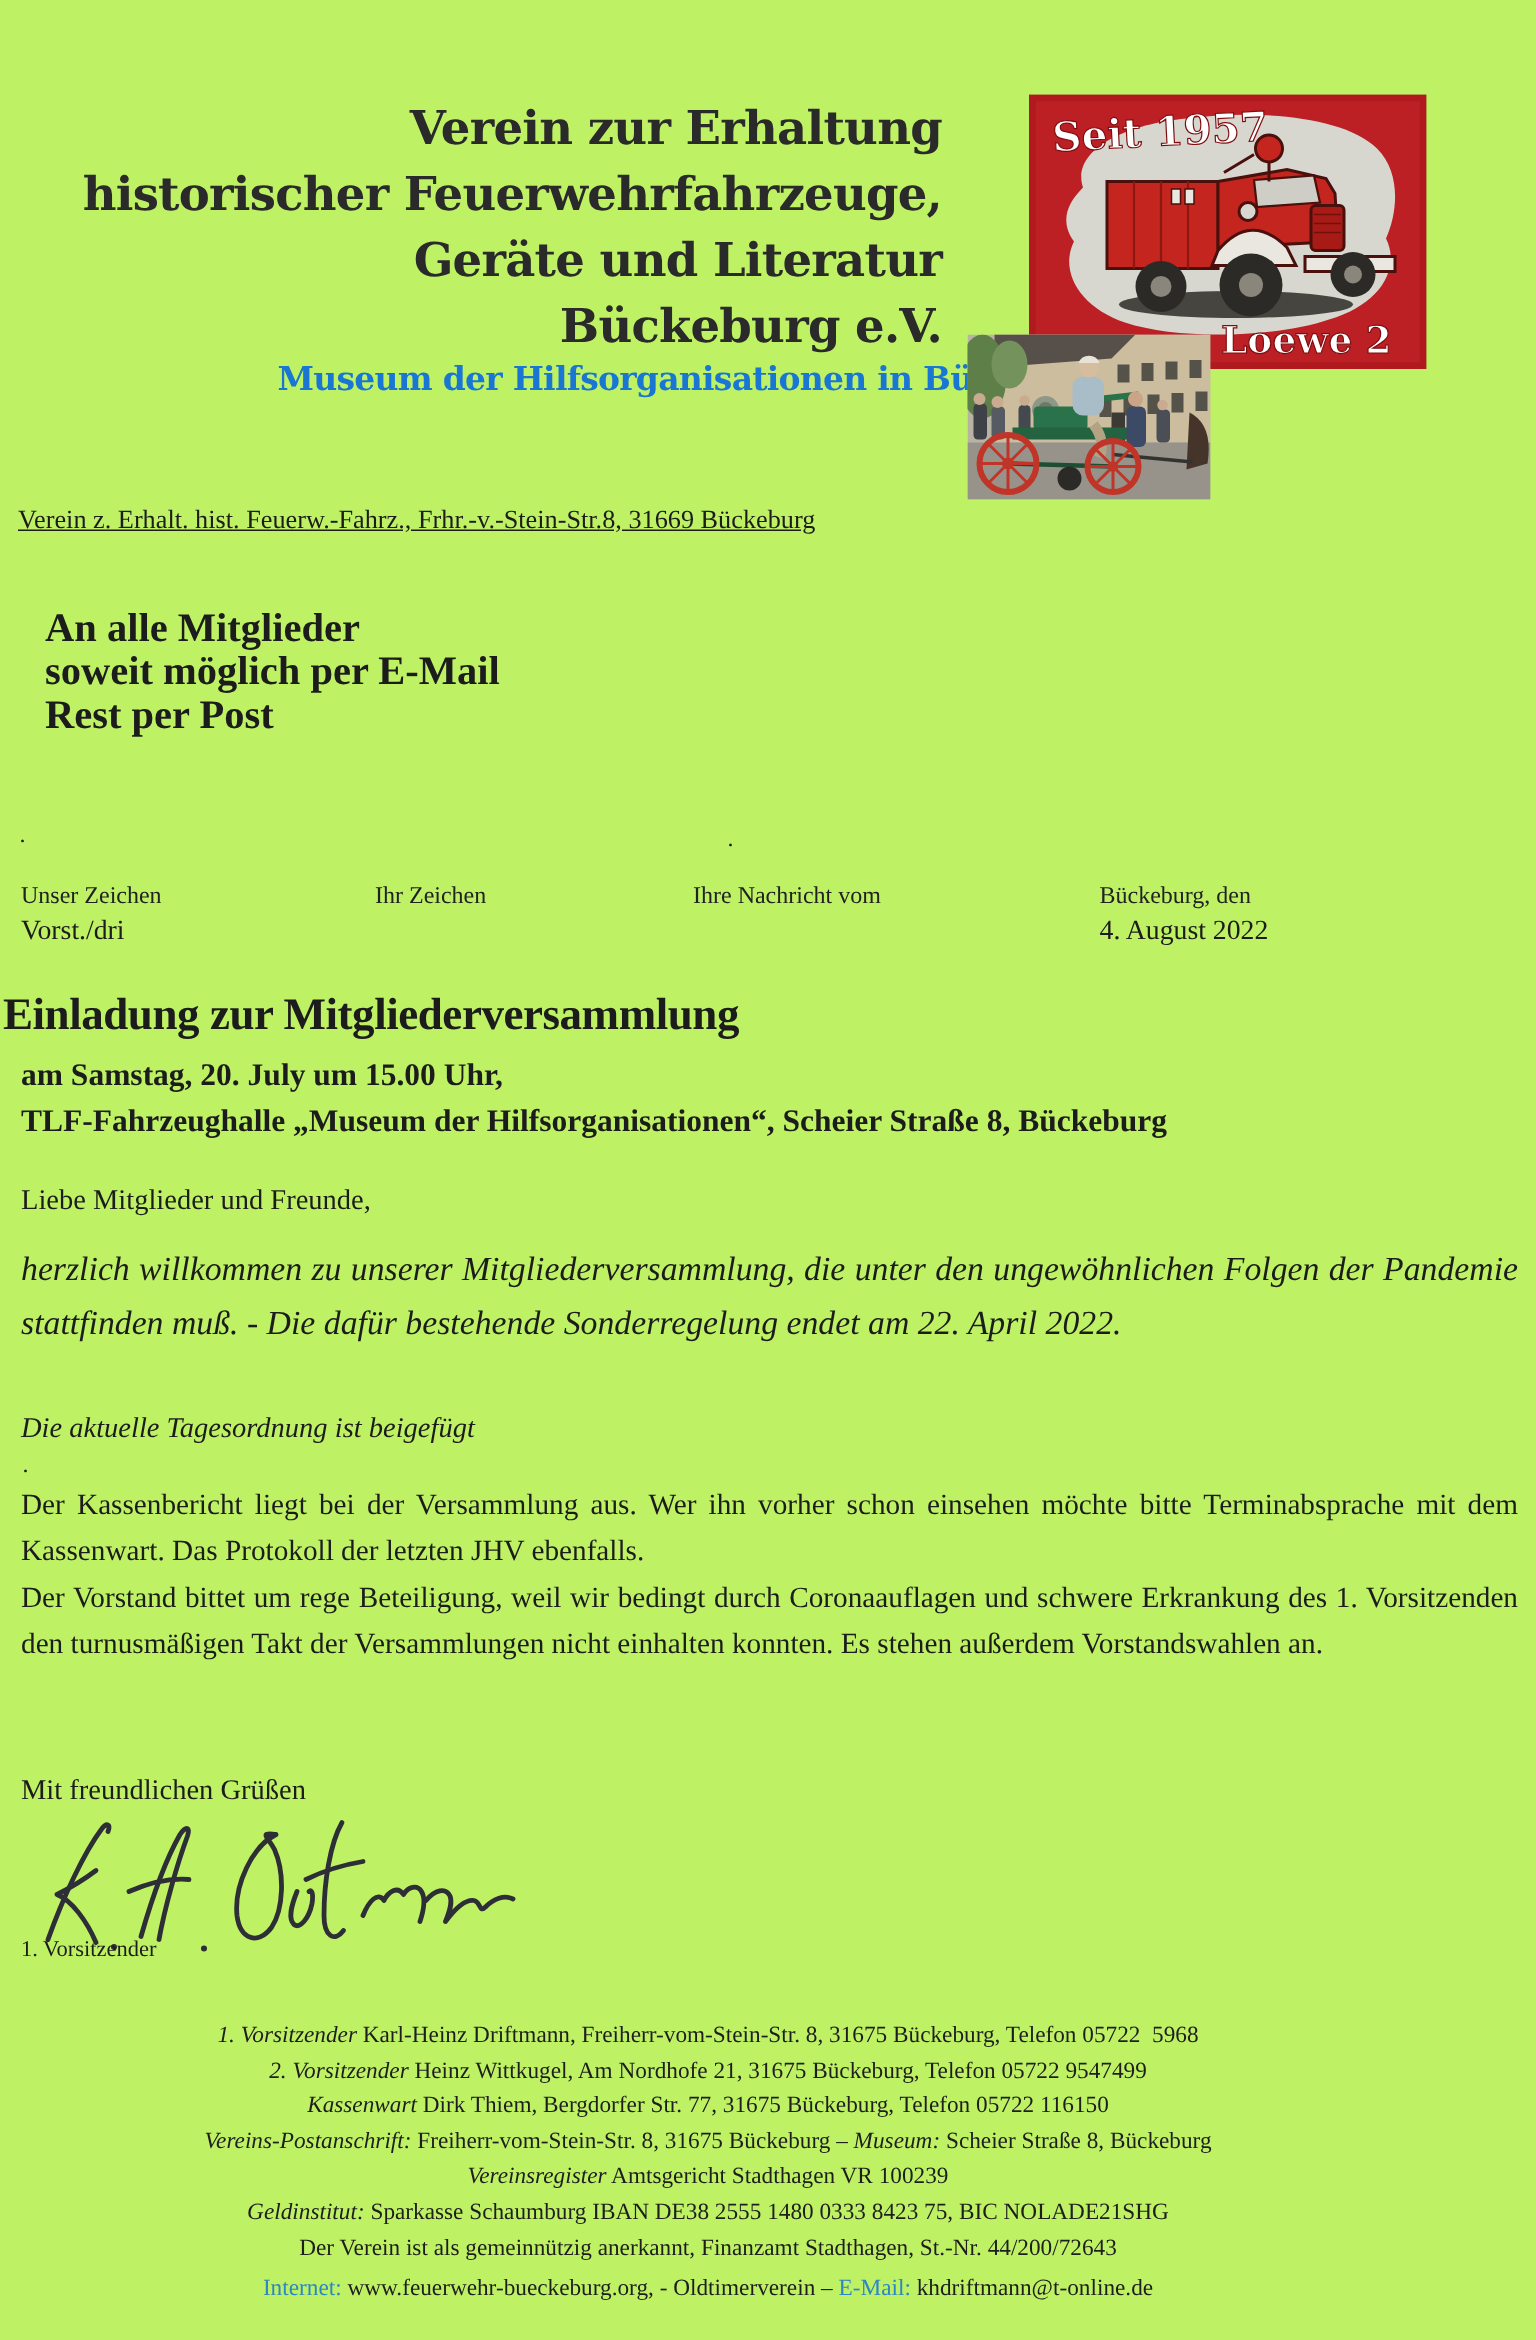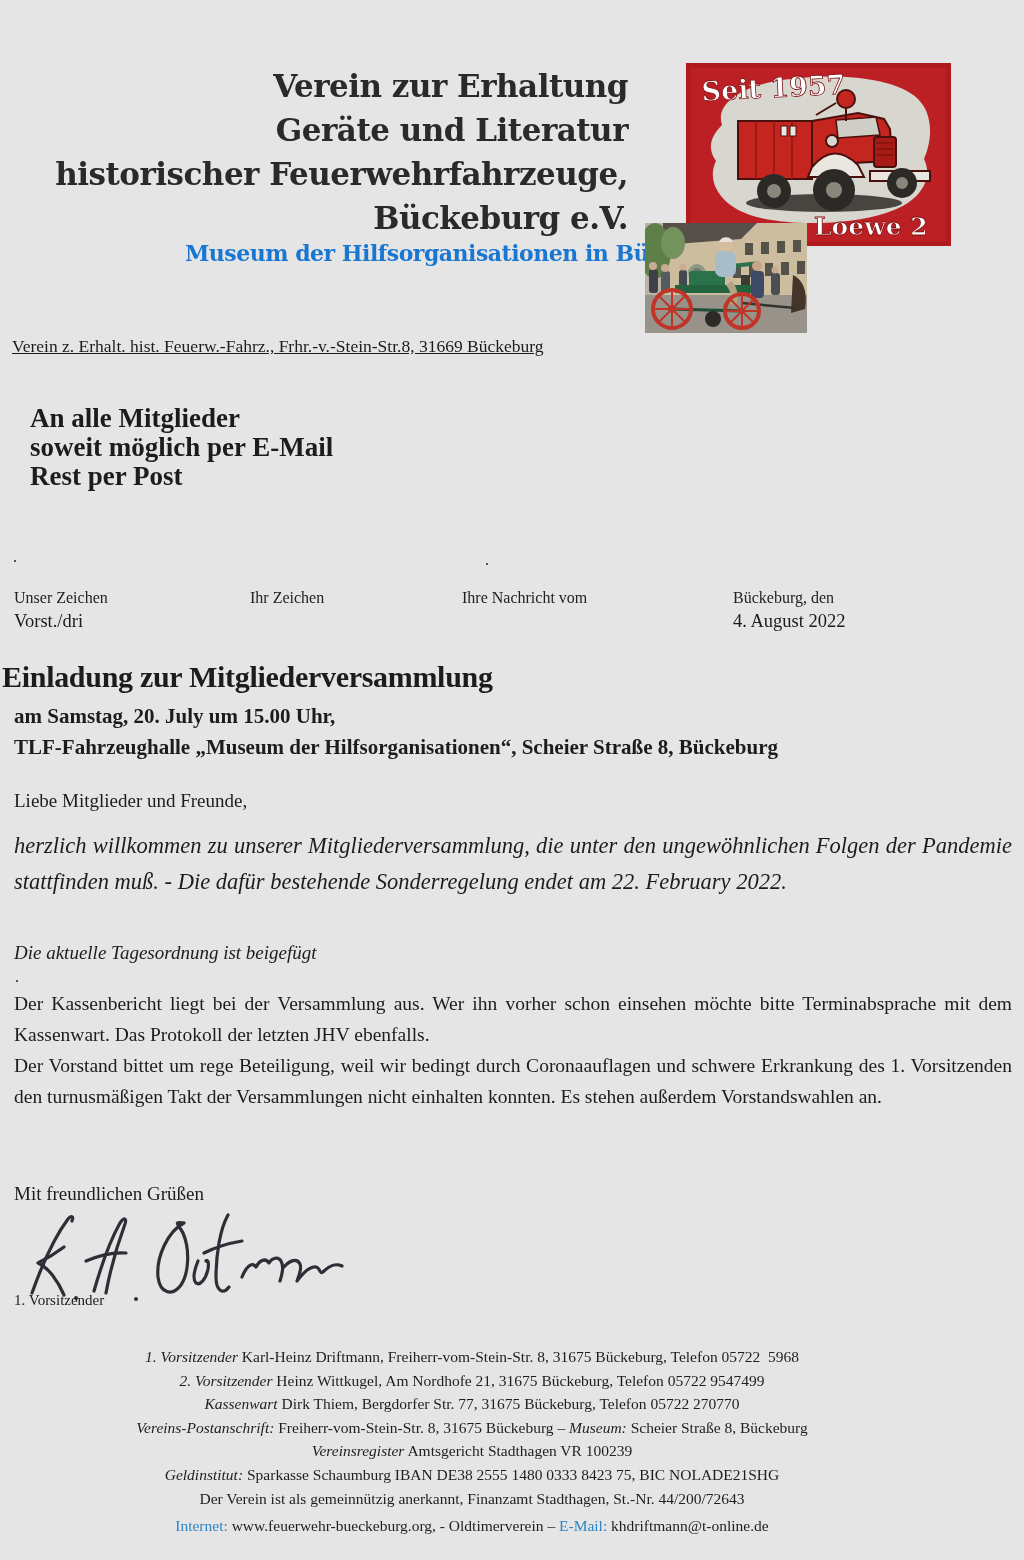--- a/index.html
+++ b/index.html
@@ -1,17 +1,17 @@
 <!DOCTYPE html>
 <html lang="de"><head>
 <meta charset="utf-8">
 <style>
   html,body{margin:0;padding:0;background:#ffffff;}
   .page{
-    position:relative;width:1024px;height:1560px;background:#e5e5e5;
+    position:relative;width:1024px;height:1560px;background:#bef264;
     font-family:"Liberation Serif","DejaVu Serif",serif;color:#1c1c1c;overflow:hidden;
   }
   .abs{position:absolute;}
   .blackletter{font-family:"DejaVu Serif",serif;font-weight:700;letter-spacing:-0.5px;}
   
   .org-name{top:64px;left:0;width:628px;text-align:right;font-size:31px;line-height:44px;color:#2a2a2a;}
   .museum-line{top:240px;left:185px;width:446px;text-align:center;font-size:22px;color:#1976d2;white-space:nowrap;}
   .poster{top:63px;left:686px;width:265px;height:183px;}
   .photo{top:223px;left:645px;width:162px;height:110px;}
   
@@ -47,22 +47,22 @@
   .link-label{color:#2e86c4;margin-top:24px;}
   svg text{font-family:"DejaVu Serif",serif;}
 </style>
 </head>
 <body>
 
 <div class="page">
 
   <div class="abs org-name blackletter">
     <div>Verein zur Erhaltung</div>
+    <div>historischer Feuerwehrfahrzeuge,</div>
     <div>Geräte und Literatur</div>
-    <div>historischer Feuerwehrfahrzeuge,</div>
     <div>Bückeburg e.V.</div>
   </div>
 
   <div class="abs museum-line blackletter">Museum der Hilfsorganisationen in Bückeburg</div>
 
   <div class="abs poster">
     <svg width="265" height="183" viewBox="0 0 265 183">
       <rect width="265" height="183" fill="#bc2025"></rect>
       <rect x="2" y="2" width="261" height="179" fill="none" stroke="#9e1216" stroke-width="5" opacity="0.4"></rect>
       <path d="M36,62 C28,38 62,20 105,16 C150,10 210,14 232,36 C248,52 246,78 238,96 C248,116 234,140 200,150 C165,162 100,164 64,152 C34,142 20,118 30,98 C20,84 26,72 36,62 Z" fill="#d8d7cf"></path>
@@ -172,21 +172,21 @@
   <span class="abs ref-label rl1">Ihr Zeichen</span>
   <span class="abs ref-label rl2">Ihre Nachricht vom</span>
   <span class="abs ref-label rl3">Bückeburg, den</span>
   <span class="abs ref-value rv0">Vorst./dri</span>
   <span class="abs ref-value rv3">4. August 2022</span>
 
   <div class="abs title">Einladung zur Mitgliederversammlung</div>
   <div class="abs subtitle1">am Samstag, 20. July um 15.00 Uhr,</div>
   <div class="abs subtitle2">TLF-Fahrzeughalle „Museum der Hilfsorganisationen“, Scheier Straße 8, Bückeburg</div>
   <div class="abs salutation">Liebe Mitglieder und Freunde,</div>
-  <div class="abs intro">herzlich willkommen zu unserer Mitgliederversammlung, die unter den ungewöhnlichen Folgen der Pandemie stattfinden muß. -  Die dafür bestehende Sonderregelung endet am 22. February 2022.</div>
+  <div class="abs intro">herzlich willkommen zu unserer Mitgliederversammlung, die unter den ungewöhnlichen Folgen der Pandemie stattfinden muß. -  Die dafür bestehende Sonderregelung endet am 22. April 2022.</div>
   <div class="abs agenda">Die aktuelle Tagesordnung ist beigefügt</div>
   <span class="abs dot3">.</span>
   <div class="abs paras">
     <p>Der Kassenbericht liegt bei der Versammlung aus. Wer ihn vorher schon einsehen möchte bitte Terminabsprache mit dem Kassenwart. Das Protokoll der letzten JHV ebenfalls.</p>
     <p>Der Vorstand bittet um rege Beteiligung, weil wir bedingt durch Coronaauflagen und schwere Erkrankung des 1. Vorsitzenden den turnusmäßigen Takt der Versammlungen nicht einhalten konnten. Es stehen außerdem Vorstandswahlen an.</p>
   </div>
   <div class="abs closing">Mit freundlichen Grüßen</div>
 
   <div class="abs signature" aria-label="K.H. Driftmann">
     <svg width="340" height="105" viewBox="0 0 340 105" fill="none" stroke="#2e2e36" stroke-width="3.2" stroke-linecap="round" stroke-linejoin="round">
@@ -202,21 +202,21 @@
       <path d="M186,50 C198,44 212,40 224,38"></path>
       <path d="M224,74 C228,64 234,58 238,64 C241,58 247,54 251,60 C254,55 260,53 263,58 C266,63 264,72 262,78"></path>
       <path d="M266,64 C272,57 279,55 282,61 C284,66 281,73 279,78 C285,70 292,63 298,64 C303,65 301,73 306,68 C311,63 318,60 324,63"></path>
     </svg>
   </div>
   <div class="abs signer-role">1. Vorsitzender</div>
 
   <div class="abs footer-block footer1">
     <div><span class="it">1. Vorsitzender</span><span class="pre"> Karl-Heinz Driftmann, Freiherr-vom-Stein-Str. 8, 31675 Bückeburg, Telefon 05722  5968</span></div>
     <div><span class="it">2. Vorsitzender</span><span class="pre"> Heinz Wittkugel, Am Nordhofe 21, 31675 Bückeburg, Telefon 05722 9547499</span></div>
-    <div><span class="it">Kassenwart</span><span class="pre"> Dirk Thiem, Bergdorfer Str. 77, 31675 Bückeburg, Telefon 05722 270770</span></div>
+    <div><span class="it">Kassenwart</span><span class="pre"> Dirk Thiem, Bergdorfer Str. 77, 31675 Bückeburg, Telefon 05722 116150</span></div>
     <div><span class="it">Vereins-Postanschrift:</span><span class="pre"> Freiherr-vom-Stein-Str. 8, 31675 Bückeburg – </span><span class="it">Museum:</span><span class="pre"> Scheier Straße 8, Bückeburg</span></div>
     <div><span class="it">Vereinsregister</span><span class="pre"> Amtsgericht Stadthagen VR 100239</span></div>
   </div>
 
   <div class="abs footer-block footer2">
     <div><span class="it">Geldinstitut:</span><span class="pre"> Sparkasse Schaumburg IBAN DE38 2555 1480 0333 8423 75, BIC NOLADE21SHG</span></div>
     <div>Der Verein ist als gemeinnützig anerkannt, Finanzamt Stadthagen, St.-Nr. 44/200/72643</div>
   </div>
 
   <div class="abs footer-block footer3">

